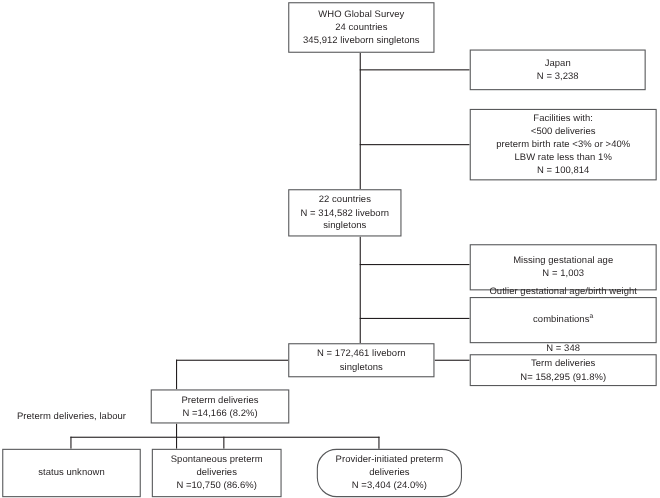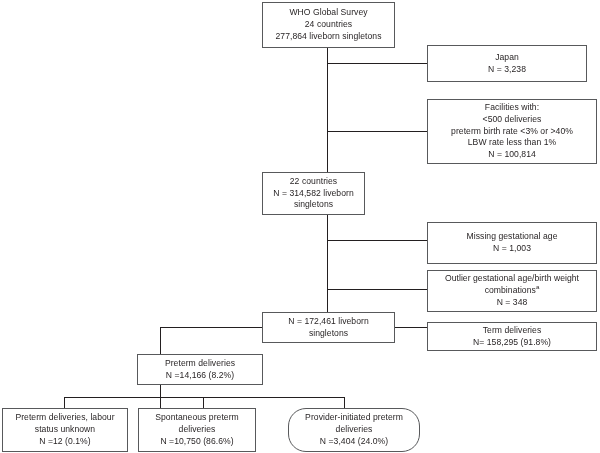--- a/index.html
+++ b/index.html
@@ -80,21 +80,21 @@
 
   <div class="edge v" style="left:64px; top:397px; height:11px;"></div>
 
   <div class="edge v" style="left:203px; top:397px; height:11px;"></div>
 
   <div class="edge v" style="left:344px; top:397px; height:11px;"></div>
 
   <div class="node" style="left:262px; top:2px; width:133px; height:46px;">
     <span class="line">WHO Global Survey</span>
     <span class="line">24 countries</span>
-    <span class="line">277,864 liveborn singletons</span>
+    <span class="line">345,912 liveborn singletons</span>
   </div>
 
   <div class="node" style="left:427px; top:45px; width:160px; height:37px;">
     <span class="line">Japan</span>
     <span class="line">N = 3,238</span>
   </div>
 
   <div class="node" style="left:427px; top:99px; width:170px; height:65px;">
     <span class="line">Facilities with:</span>
     <span class="line">&lt;500 deliveries</span>
@@ -107,42 +107,42 @@
     <span class="line">22 countries</span>
     <span class="line">N = 314,582 liveborn</span>
     <span class="line">singletons</span>
   </div>
 
   <div class="node" style="left:427px; top:222px; width:170px; height:42px;">
     <span class="line">Missing gestational age</span>
     <span class="line">N = 1,003</span>
   </div>
 
-  <div class="node" style="left:427px; top:270px; width:170px; height:42px;">
+  <div class="node" style="left:427px; top:270px; width:170px; height:42px;gap:14px;">
     <span class="line">Outlier gestational age/birth weight</span>
     <span class="line"><span>combinations</span><sup>a</sup></span>
     <span class="line">N = 348</span>
   </div>
 
   <div class="node" style="left:262px; top:312px; width:133px; height:31px;">
     <span class="line">N = 172,461 liveborn</span>
     <span class="line">singletons</span>
   </div>
 
   <div class="node" style="left:427px; top:322px; width:170px; height:29px;">
     <span class="line">Term deliveries</span>
     <span class="line">N= 158,295 (91.8%)</span>
   </div>
 
   <div class="node" style="left:137px; top:354px; width:126px; height:31px;">
     <span class="line">Preterm deliveries</span>
     <span class="line">N =14,166  (8.2%)</span>
   </div>
 
-  <div class="node" style="left:2px; top:408px; width:126px; height:44px;">
+  <div class="node" style="left:2px; top:408px; width:126px; height:44px;gap:39px;">
     <span class="line">Preterm deliveries, labour</span>
     <span class="line">status unknown</span>
     <span class="line">N =12 (0.1%)</span>
   </div>
 
   <div class="node" style="left:138px; top:408px; width:118px; height:44px;">
     <span class="line">Spontaneous preterm</span>
     <span class="line">deliveries</span>
     <span class="line">N =10,750 (86.6%)</span>
   </div>

